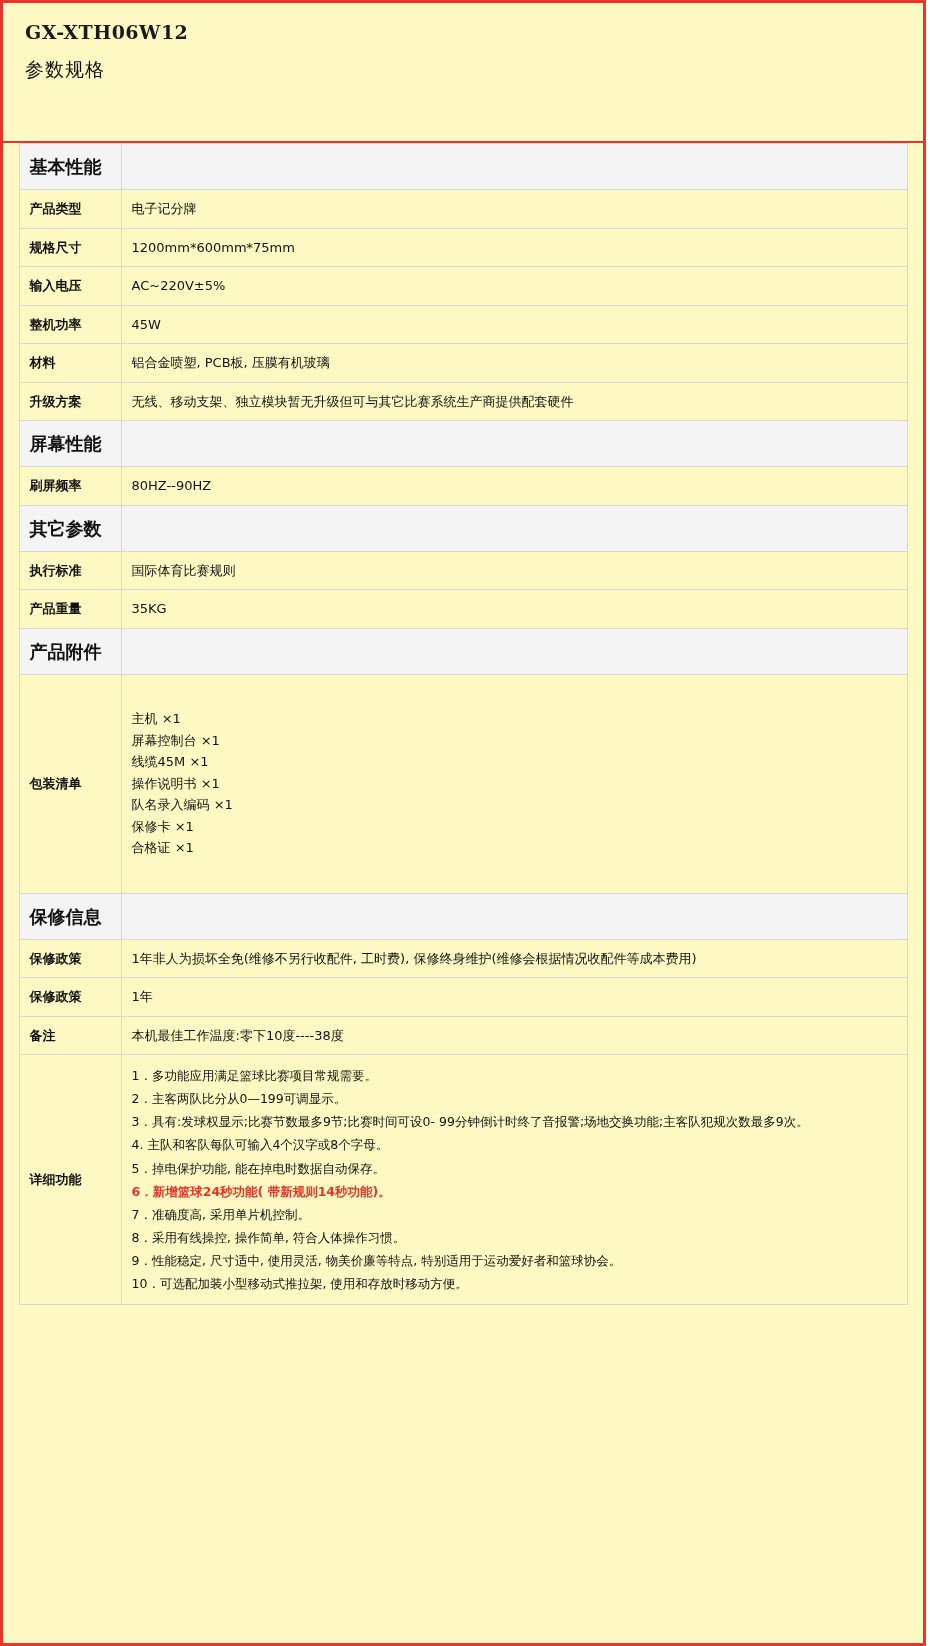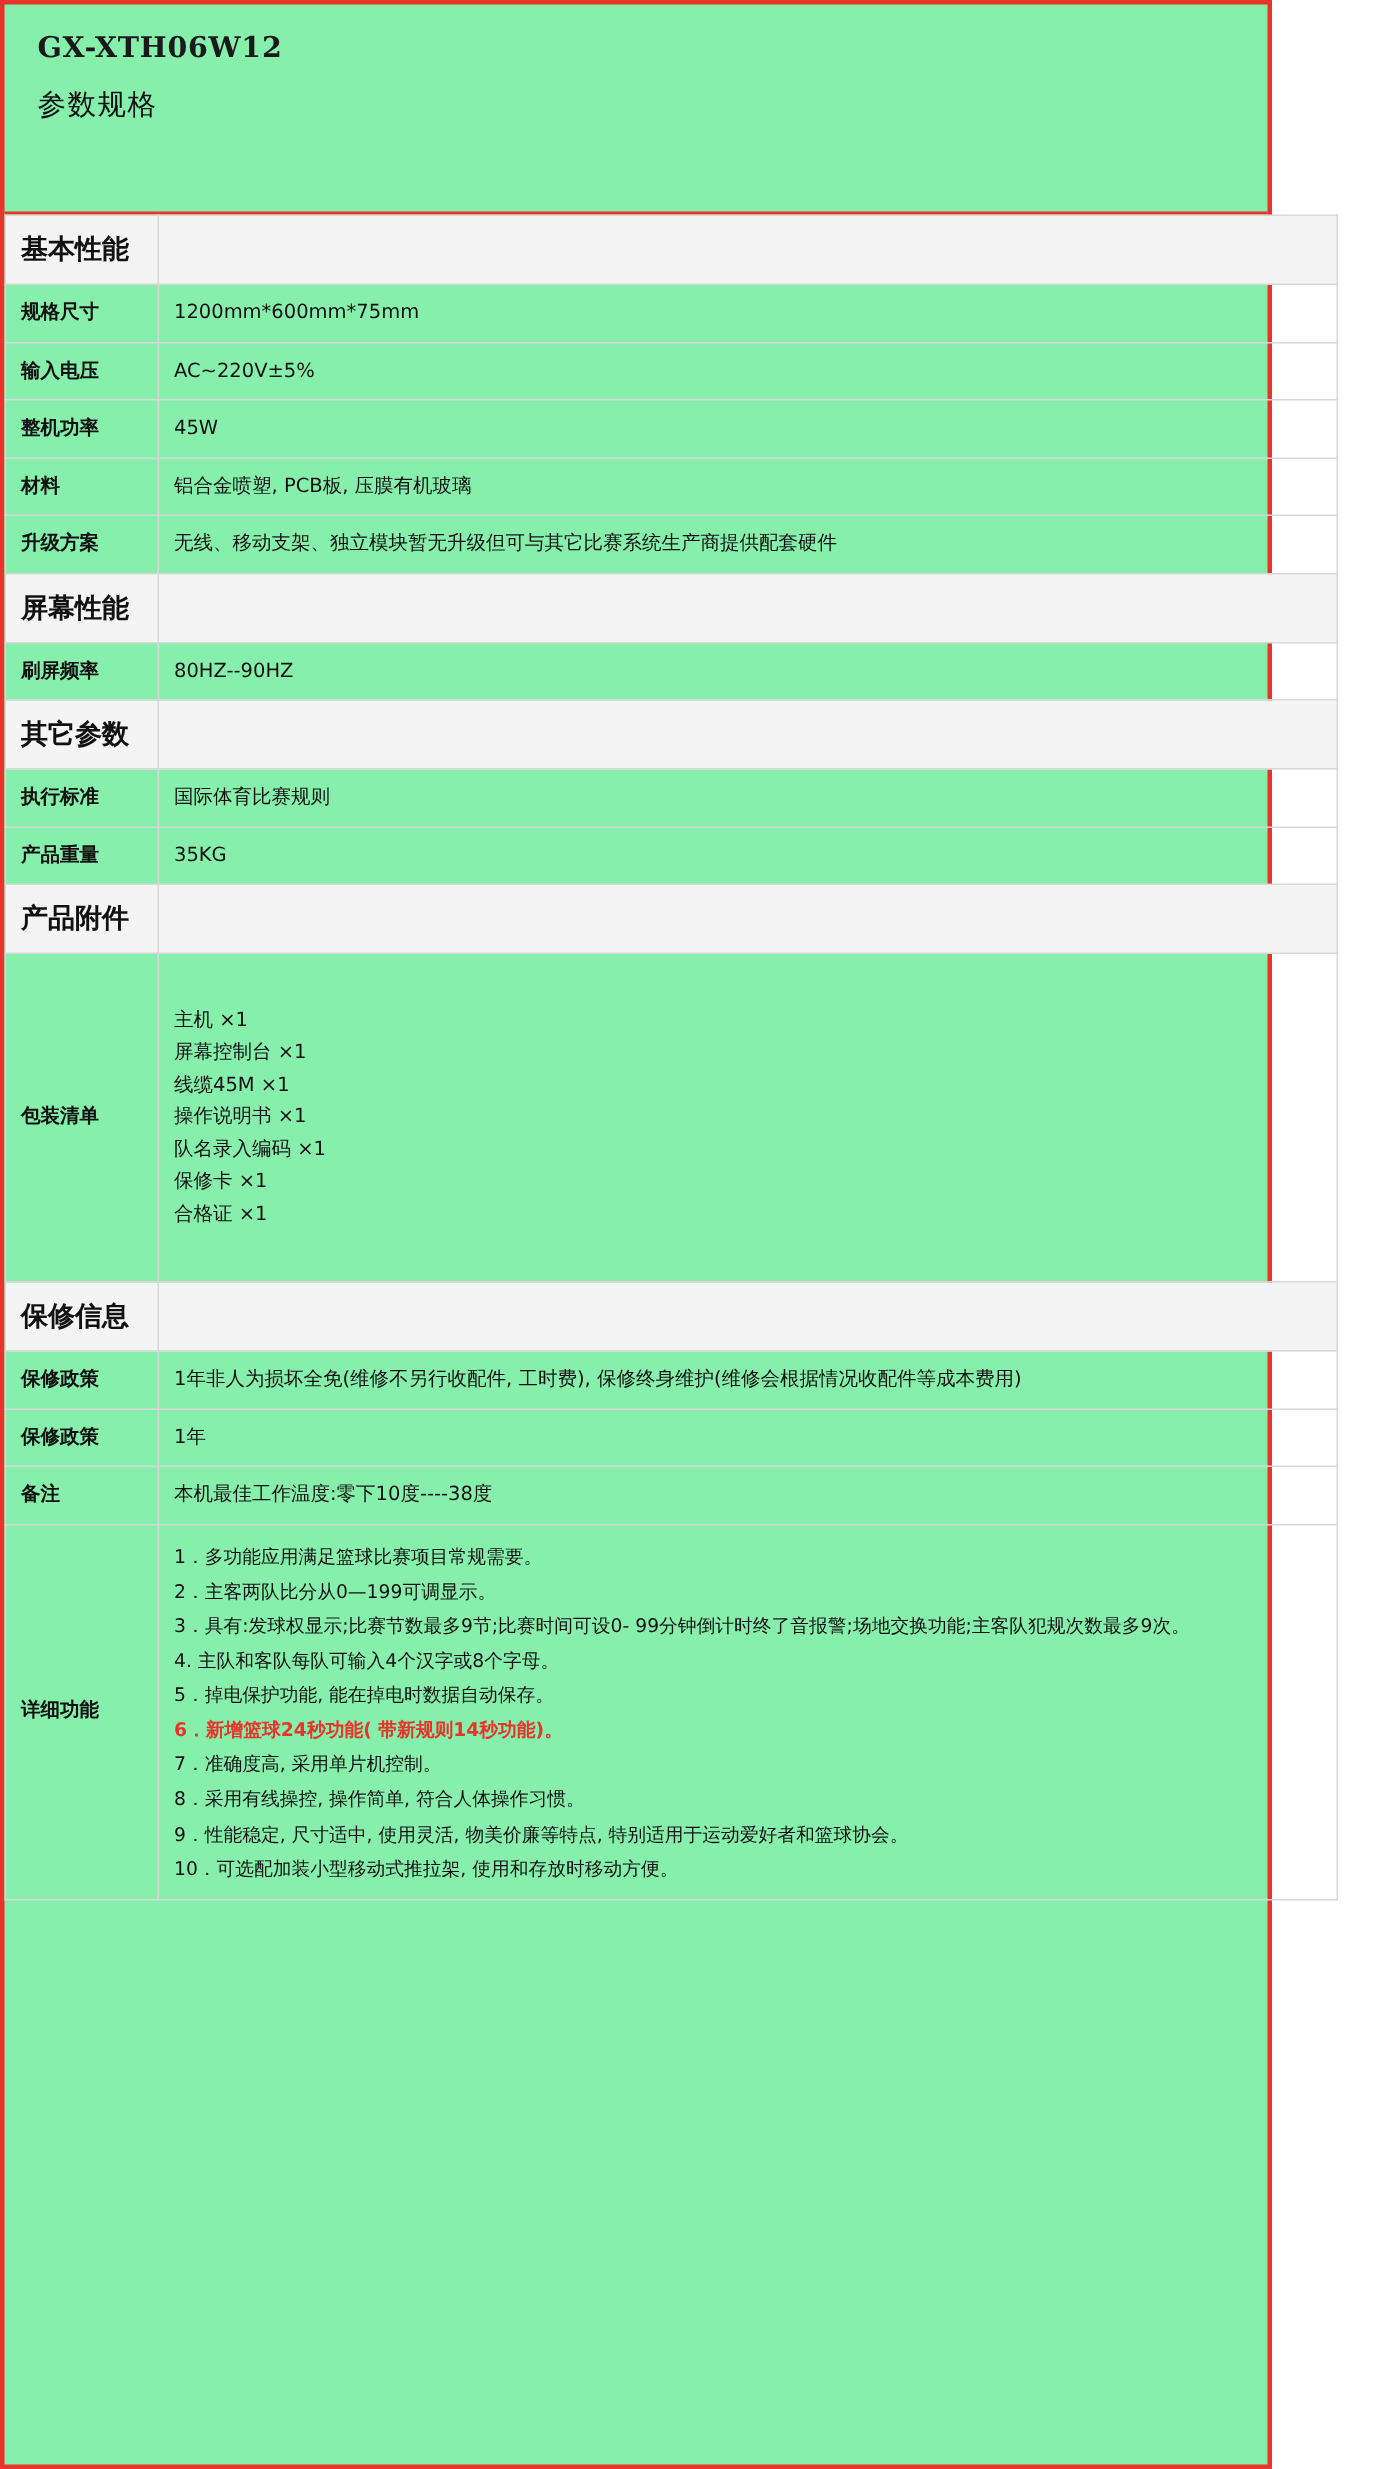--- a/index.html
+++ b/index.html
@@ -5,25 +5,25 @@
   html, body {
     margin: 0;
     padding: 0;
     background: #ffffff;
   }
   body {
     font-family: "DejaVu Sans", "Liberation Sans", sans-serif;
     color: #000;
   }
   .page {
-    width: 848px;
+    width: 926px;
     min-height: 1646px;
     box-sizing: border-box;
     border: 3px solid #e8342a;
-    background: #86efac;
+    background: #fef9c3;
     padding: 0;
     position: relative;
   }
   .header {
     padding: 18px 22px 10px 22px;
   }
   .model {
     font-family: "DejaVu Serif", "Liberation Serif", serif;
     font-weight: bold;
     font-size: 19px;
@@ -123,20 +123,24 @@
 
   <table class="spec">
     <colgroup>
       <col style="width:102px">
       <col>
     </colgroup>
     <tbody>
       <tr class="section">
         <td class="label">基本性能</td>
         <td class="value"></td>
+      </tr>
+      <tr>
+        <td class="label">产品类型</td>
+        <td class="value">电子记分牌</td>
       </tr>
       <tr>
         <td class="label">规格尺寸</td>
         <td class="value">1200mm*600mm*75mm</td>
       </tr>
       <tr>
         <td class="label">输入电压</td>
         <td class="value">AC~220V±5%</td>
       </tr>
       <tr>

